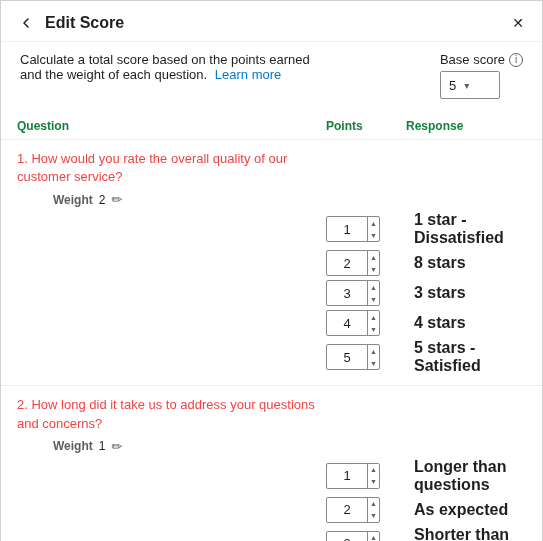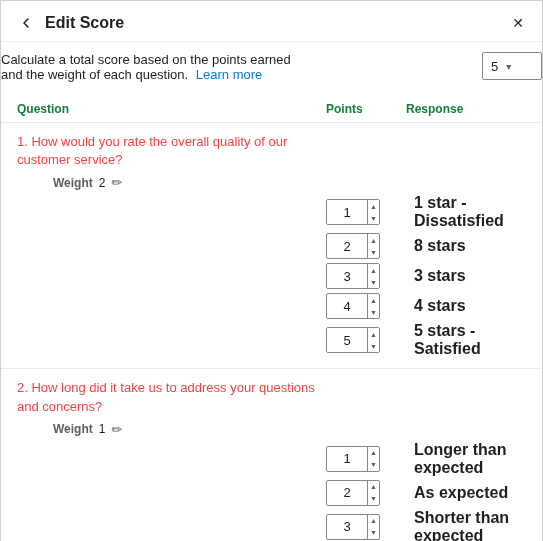--- a/index.html
+++ b/index.html
@@ -44,21 +44,21 @@
       padding: 2px;
       display: flex;
       align-items: center;
       color: #201f1e;
       font-size: 14px;
     }
     .top-row {
       display: flex;
       justify-content: space-between;
       align-items: flex-start;
-      padding: 0 0;
+      padding: 0 19px;
     }
     .base-score-container {
       display: flex;
       flex-direction: column;
       align-items: flex-start;
       gap: 4px;
     }
     .base-score-label-row {
       display: flex;
       align-items: center;
@@ -207,20 +207,24 @@
   </div>
   <button class="close-btn">✕</button>
 </div>
 
 <div class="top-row" style="padding-top:10px; padding-bottom:6px;">
   <div style="max-width:310px;">
     <span>Calculate a total score based on the points earned and the weight of each question.</span>
     <a href="#" style="color:#0078d4; text-decoration:none; margin-left:4px;">Learn more</a>
   </div>
   <div class="base-score-container">
+    <div class="base-score-label-row">
+      <span>Base score</span>
+      <span class="info-icon">i</span>
+    </div>
     <div class="select-box">
       <span>5</span>
       <span class="select-chevron">▾</span>
     </div>
   </div>
 </div>
 
 <div class="table-header">
   <div class="table-header-cell">Question</div>
   <div class="table-header-cell">Points</div>
@@ -329,21 +333,21 @@
         <div></div>
         <div>
           <div class="points-input">
             <span class="points-num">1</span>
             <div class="points-arrows">
               <button class="arrow-btn">▲</button>
               <button class="arrow-btn">▼</button>
             </div>
           </div>
         </div>
-        <div class="response-text">Longer than expected</div>
+        <div class="response-text">Longer than questions</div>
       </div>
       <div class="response-row">
         <div></div>
         <div>
           <div class="points-input">
             <span class="points-num">2</span>
             <div class="points-arrows">
               <button class="arrow-btn">▲</button>
               <button class="arrow-btn">▼</button>
             </div>

